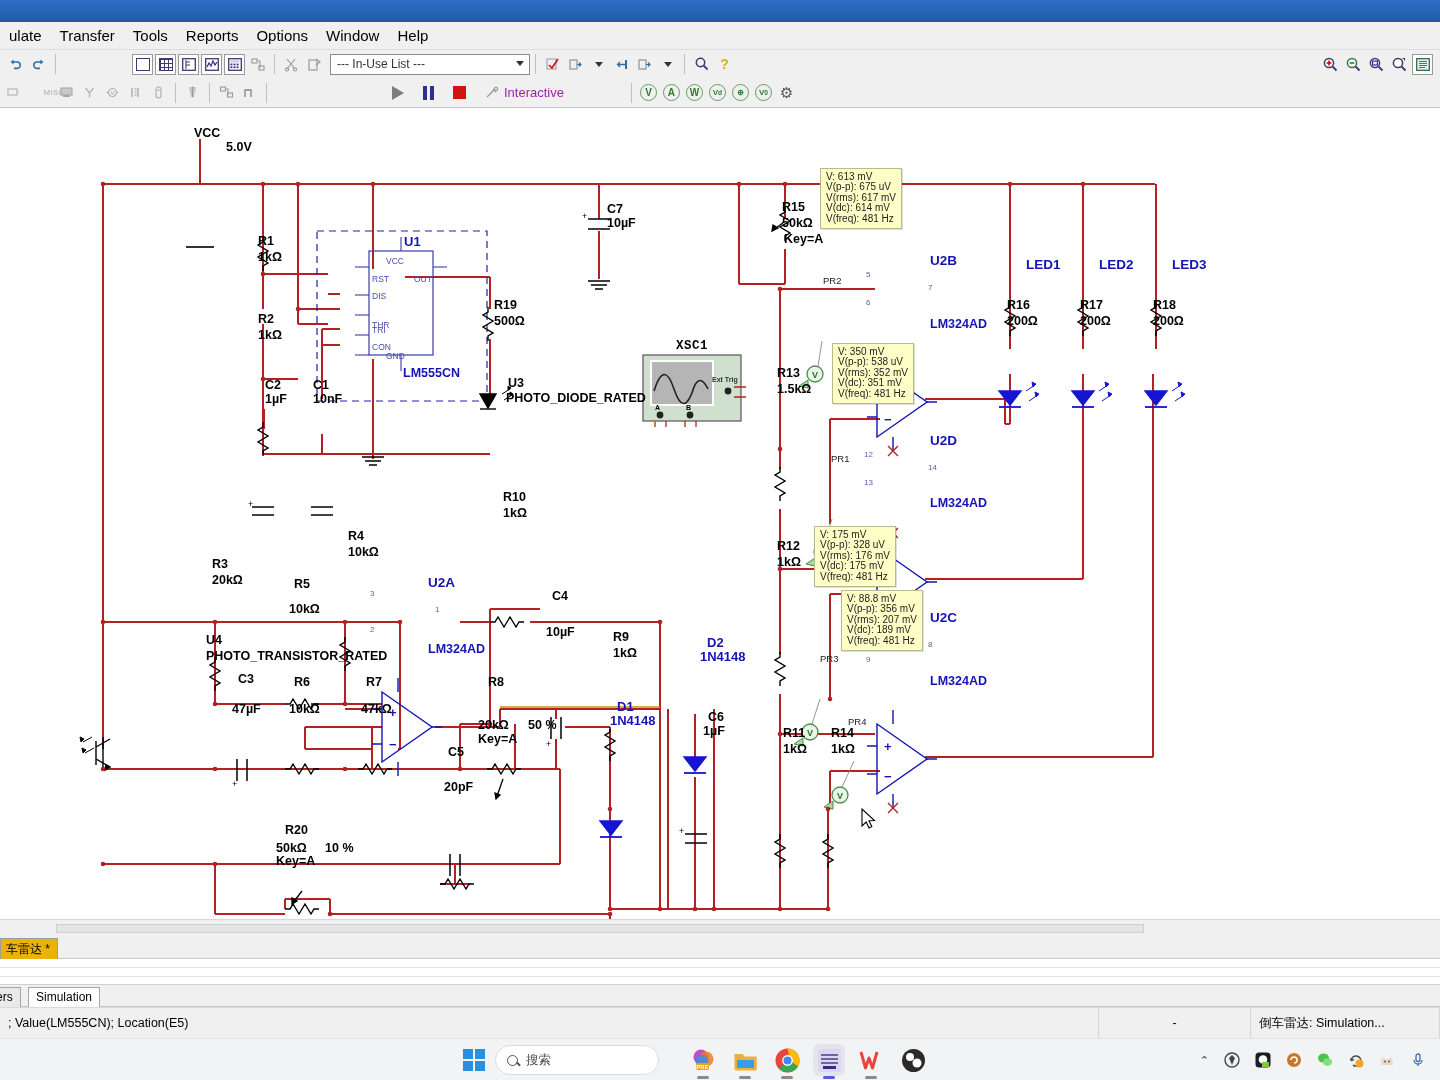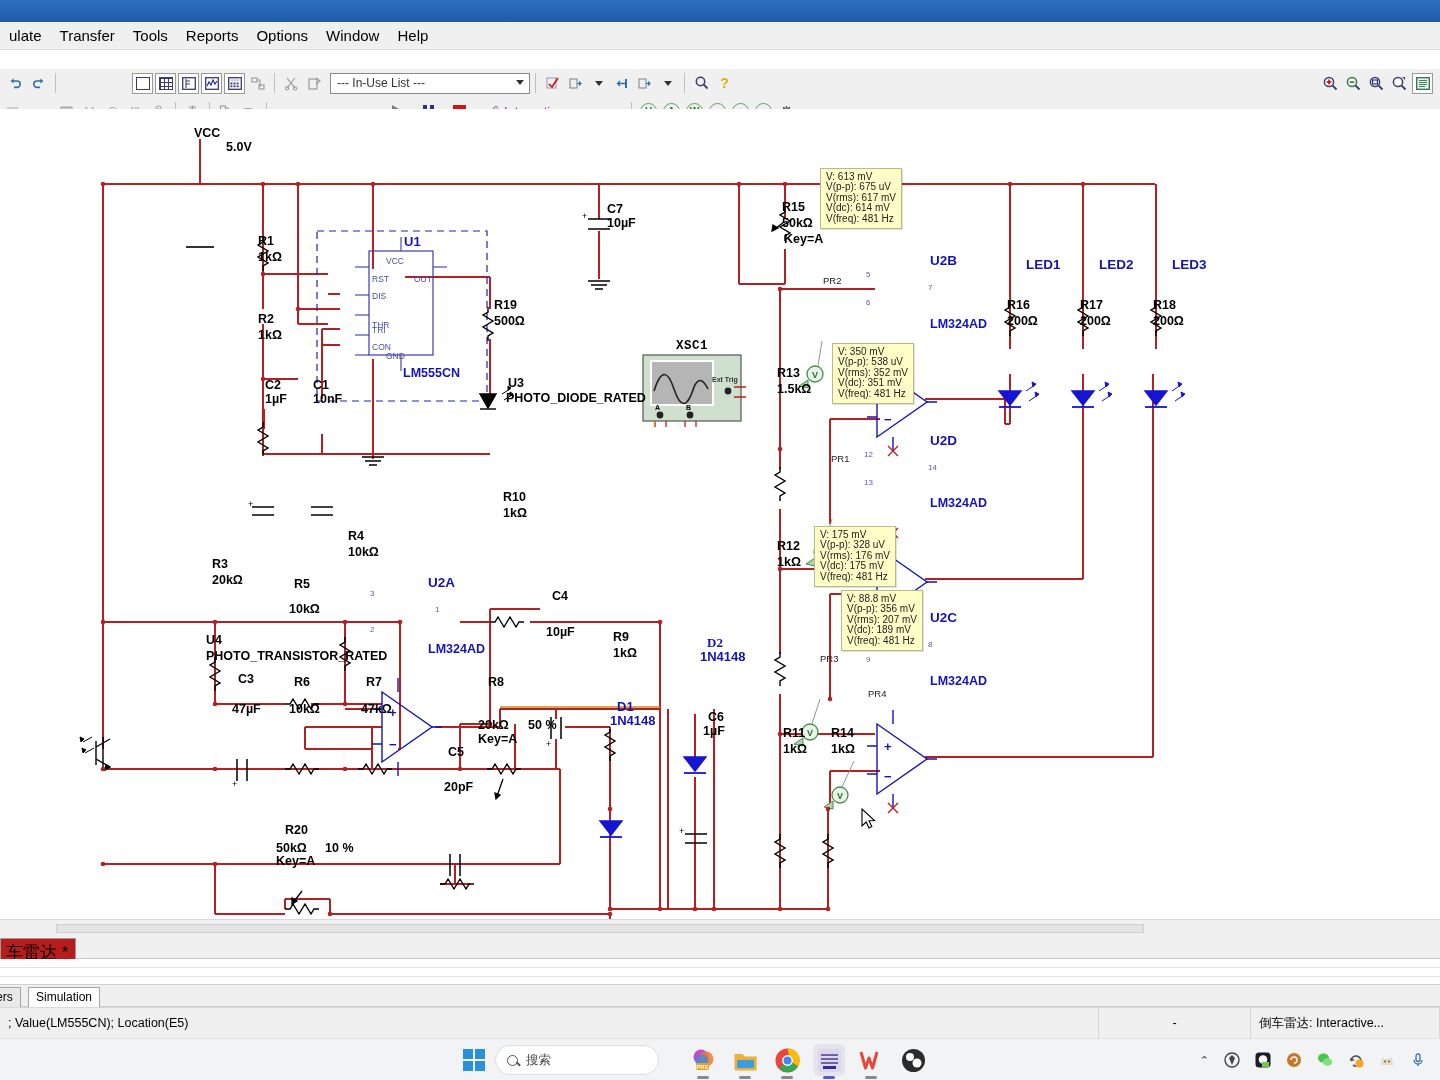--- a/index.html
+++ b/index.html
@@ -25,21 +25,21 @@
     display: flex; align-items: center; padding-left: 0px;
   }
   .menu-item {
     font-size: 15px; color: #000; padding: 3px 9px; white-space: nowrap;
     line-height: 18px;
   }
 
   
   .toolbar {
     position: absolute; left: 0; width: 1440px;
-    background: #f0f0f0; display: flex; align-items: center; margin-top: 19px;
+    background: #f0f0f0; display: flex; align-items: center;
   }
   #tb1 { top: 50px; height: 28px; }
   #tb2 { top: 78px; height: 30px; border-bottom: 1px solid #c8c8c8; }
   .tb-sep {
     width: 1px; height: 20px; background: #c0c0c0; margin: 0 5px;
     flex: 0 0 auto;
   }
   .tb-btn {
     width: 21px; height: 21px; margin: 0 1px; flex: 0 0 auto;
     display: flex; align-items: center; justify-content: center;
@@ -117,22 +117,22 @@
   .hscroll-track {
     position: absolute; left: 56px; top: 4px; width: 1088px; height: 9px;
     background: #e4e4e4; border: 1px solid #cfcfcf;
   }
   .sheet-tabs {
     position: absolute; left: 0; top: 937px; width: 1440px; height: 22px;
     background: #f0f0f0; border-bottom: 1px solid #c9c9c9;
   }
   .sheet-tab {
     position: absolute; left: 0px; top: 1px; height: 21px;
-    background: #b91c1c; border: 1px solid #9c9c9c; border-bottom: none;
-    font-size: 17px; padding: 2px 7px 0 5px; color: #000;
+    background: #eab308; border: 1px solid #9c9c9c; border-bottom: none;
+    font-size: 12px; padding: 2px 7px 0 5px; color: #000;
   }
   .spreadsheet {
     position: absolute; left: 0; top: 959px; width: 1440px; height: 26px;
     background: #fff; border-bottom: 1px solid #d0d0d0;
   }
   .spreadsheet-row {
     position:absolute; left:0; width:1440px; height:1px; background:#e3e3e3;
   }
   .ss-tabs {
     position: absolute; left: 0; top: 985px; width: 1440px; height: 22px;
@@ -1027,21 +1027,21 @@
     <div class="lbl" style="left:784px;top:124px;">Key=A</div>
     <div class="lbl probe" style="left:823px;top:165px;">PR2</div>
 
     <div class="lbl" style="left:777px;top:258px;">R13</div>
     <div class="lbl" style="left:777px;top:274px;">1.5kΩ</div>
     <div class="lbl probe" style="left:831px;top:343px;">PR1</div>
 
     <div class="lbl" style="left:777px;top:431px;">R12</div>
     <div class="lbl" style="left:777px;top:447px;">1kΩ</div>
     <div class="lbl probe" style="left:820px;top:543px;">PR3</div>
-    <div class="lbl probe" style="left:848px;top:578px;margin-left:20px;">PR4</div>
+    <div class="lbl probe" style="left:848px;top:606px;">PR4</div>
 
     <div class="lbl" style="left:783px;top:618px;">R11</div>
     <div class="lbl" style="left:783px;top:634px;">1kΩ</div>
     <div class="lbl" style="left:831px;top:618px;">R14</div>
     <div class="lbl" style="left:831px;top:634px;">1kΩ</div>
 
     <div class="lbl blue" style="left:930px;top:145px;font-size:13.5px;">U2B</div>
     <div class="lbl blue" style="left:930px;top:209px;font-size:12.5px;">LM324AD</div>
     <div class="lbl pin" style="left:866px;top:159px;">5</div>
     <div class="lbl pin" style="left:866px;top:187px;">6</div>
@@ -1105,21 +1105,21 @@
     <div class="lbl" style="left:444px;top:672px;">20pF</div>
 
     <div class="lbl" style="left:285px;top:715px;">R20</div>
     <div class="lbl" style="left:276px;top:733px;">50kΩ</div>
     <div class="lbl" style="left:325px;top:733px;">10 %</div>
     <div class="lbl" style="left:276px;top:746px;">Key=A</div>
 
     <div class="lbl" style="left:613px;top:522px;">R9</div>
     <div class="lbl" style="left:613px;top:538px;">1kΩ</div>
 
-    <div class="lbl blue" style="left:707px;top:527px;font-size:13px;font-family:Liberation Serif, serif;">D2</div>
+    <div class="lbl blue" style="left:707px;top:527px;font-size:13px;">D2</div>
     <div class="lbl blue" style="left:700px;top:541px;font-size:13px;">1N4148</div>
     <div class="lbl blue" style="left:617px;top:591px;font-size:13px;">D1</div>
     <div class="lbl blue" style="left:610px;top:605px;font-size:13px;">1N4148</div>
 
     <div class="lbl" style="left:708px;top:602px;">C6</div>
     <div class="lbl" style="left:703px;top:616px;">1µF</div>
 
     <div class="tip" style="left:820px;top:59px;">
       <div>V: 613 mV</div>
       <div>V(p-p): 675 uV</div>
@@ -1169,21 +1169,21 @@
   </div>
 
   <div class="statusbar">
     <div class="sb-cell" style="flex:0 0 1099px;">
       <span>; Value(LM555CN); Location(E5)</span>
     </div>
     <div class="sb-cell" style="flex:0 0 152px;justify-content:center;">
       <span>-</span>
     </div>
     <div class="sb-cell" style="flex:1;">
-      <span>倒车雷达: Interactive...</span>
+      <span>倒车雷达: Simulation...</span>
     </div>
   </div>
 
   <div class="taskbar">
     <div class="tb-center">
       <div class="win-logo">
           <i></i>
           <i></i>
           <i></i>
           <i></i>

